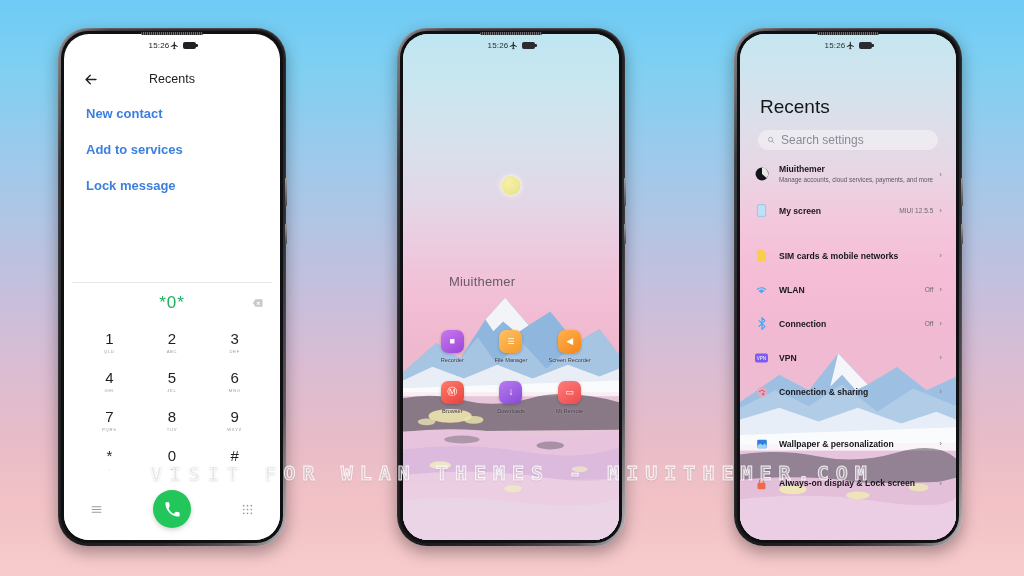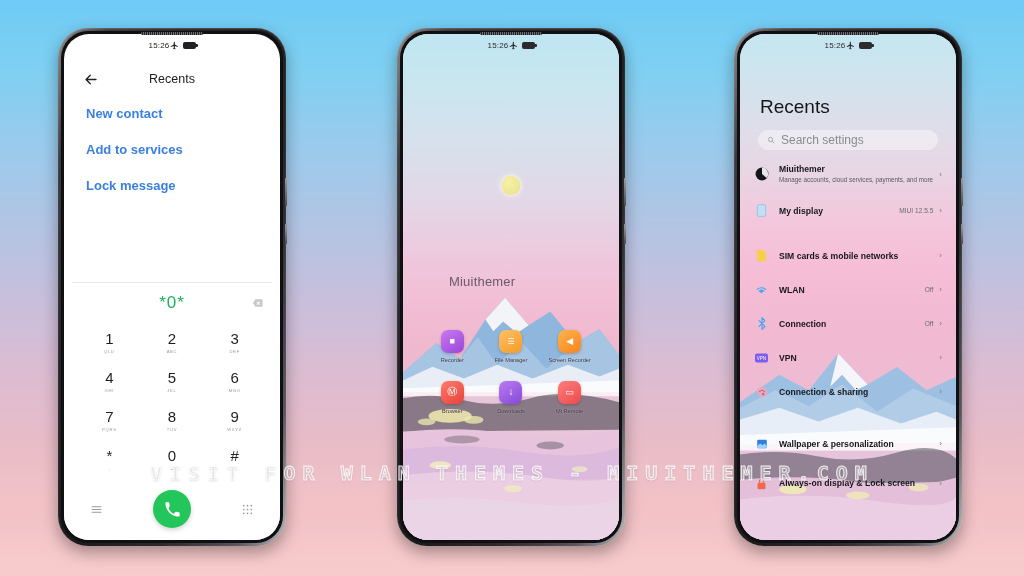--- a/index.html
+++ b/index.html
@@ -438,21 +438,21 @@
             </span>
             <span class="chev" style="margin-top:6px">›</span>
           </div>
 
           <div class="set-item" style="height:32px">
             <span class="set-ic">
               <svg width="11" height="13" viewBox="0 0 16 22">
                   <rect x="1" y="1" width="14" height="20" rx="2.5" fill="#bfe0f5" stroke="#79b8e0" stroke-width="1"></rect>
                 </svg>
             </span>
-            <span class="set-txt set-name">My display</span>
+            <span class="set-txt set-name">My screen</span>
             <span class="set-val">MIUI 12.5.5</span>
             <span class="chev">›</span>
           </div>
 
           <div class="set-item" style="height:34px;margin-top:12px">
             <span class="set-ic">
               <svg width="11" height="13" viewBox="0 0 16 20">
                   <path d="M1 3a2 2 0 0 1 2-2h7l5 5v11a2 2 0 0 1-2 2H3a2 2 0 0 1-2-2z" fill="#f7cf4a"></path>
                 </svg>
             </span>

